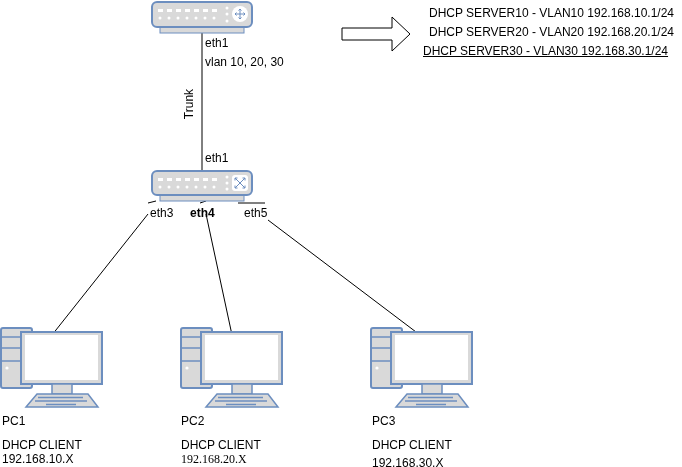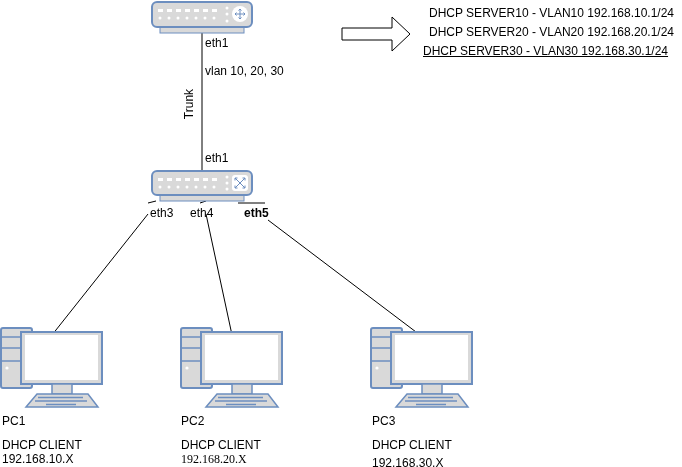--- a/index.html
+++ b/index.html
@@ -129,26 +129,26 @@
     <rect x="24" y="7" width="73" height="45" fill="#ffffff"></rect>
     <rect x="51" y="56" width="20" height="10" fill="#d9d9d9" stroke="#6c8ebf" stroke-width="1.5"></rect>
     <polygon points="36,66 87,66 97,79 25,79" fill="#d9d9d9" stroke="#6c8ebf" stroke-width="1.5"></polygon>
     <line x1="37" y1="69.5" x2="82" y2="69.5" stroke="#6c8ebf" stroke-width="1.5"></line>
     <line x1="34" y1="73" x2="86" y2="73" stroke="#6c8ebf" stroke-width="1.5"></line>
     <line x1="45" y1="76.5" x2="75" y2="76.5" stroke="#6c8ebf" stroke-width="1.5"></line>
   </g>
   </svg>
 
 <div class="lbl" style="left:205px;top:36px;">eth1</div>
-<div class="lbl" style="left:205px;top:64px;text-align:center;">vlan 10, 20, 30</div>
+<div class="lbl" style="left:205px;top:55px;text-align:center;">vlan 10, 20, 30</div>
 <div class="lbl" style="left:169px;top:97px;transform:rotate(-90deg);transform-origin:center;width:40px;text-align:center;">Trunk</div>
 <div class="lbl" style="left:205px;top:151px;">eth1</div>
 <div class="lbl" style="left:150px;top:206px;">eth3</div>
-<div class="lbl" style="left:190px;top:206px;">eth4</div>
-<div class="lbl" style="left:244px;top:206px;font-weight:bold;">eth5</div>
+<div class="lbl" style="left:190px;top:206px;font-weight:bold;">eth4</div>
+<div class="lbl" style="left:244px;top:206px;">eth5</div>
 
 <div class="lbl" style="left:429px;top:6px;">DHCP SERVER10 - VLAN10 192.168.10.1/24</div>
 <div class="lbl" style="left:429px;top:25px;">DHCP SERVER20 - VLAN20 192.168.20.1/24</div>
 <div class="lbl" style="left:423px;top:44px;text-decoration:underline;">DHCP SERVER30 - VLAN30 192.168.30.1/24</div>
 
 <div>
   <div class="lbl center" style="left:2px;top:414px;width:100px;">PC1</div>
   <div class="lbl center" style="left:2px;top:438px;width:100px;">DHCP CLIENT</div>
   <div class="lbl center" style="left:2px;top:452px;width:100px;">192.168.10.X</div>
 </div>

